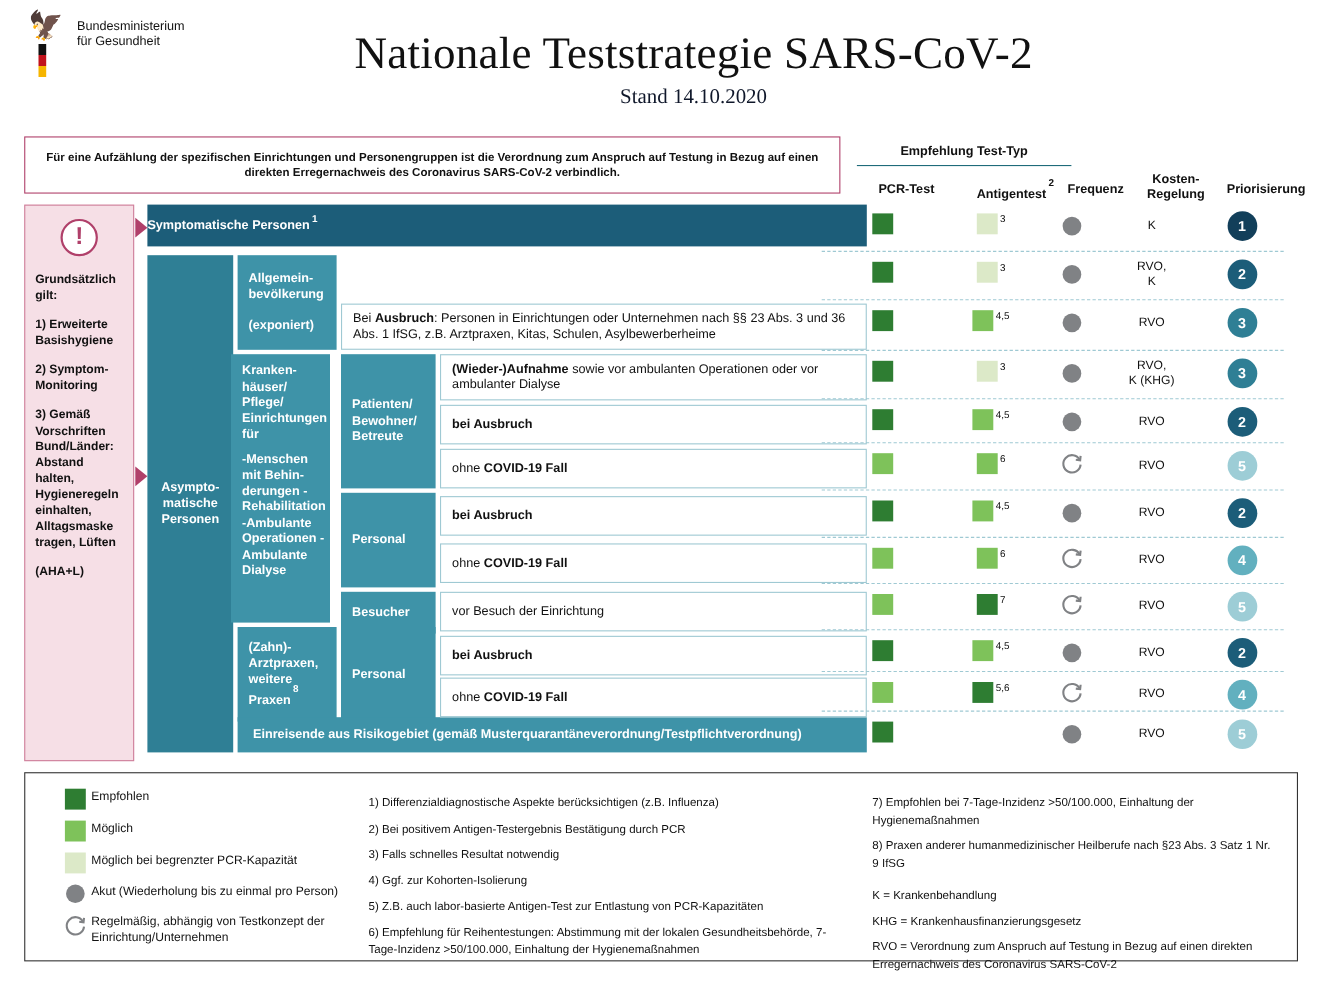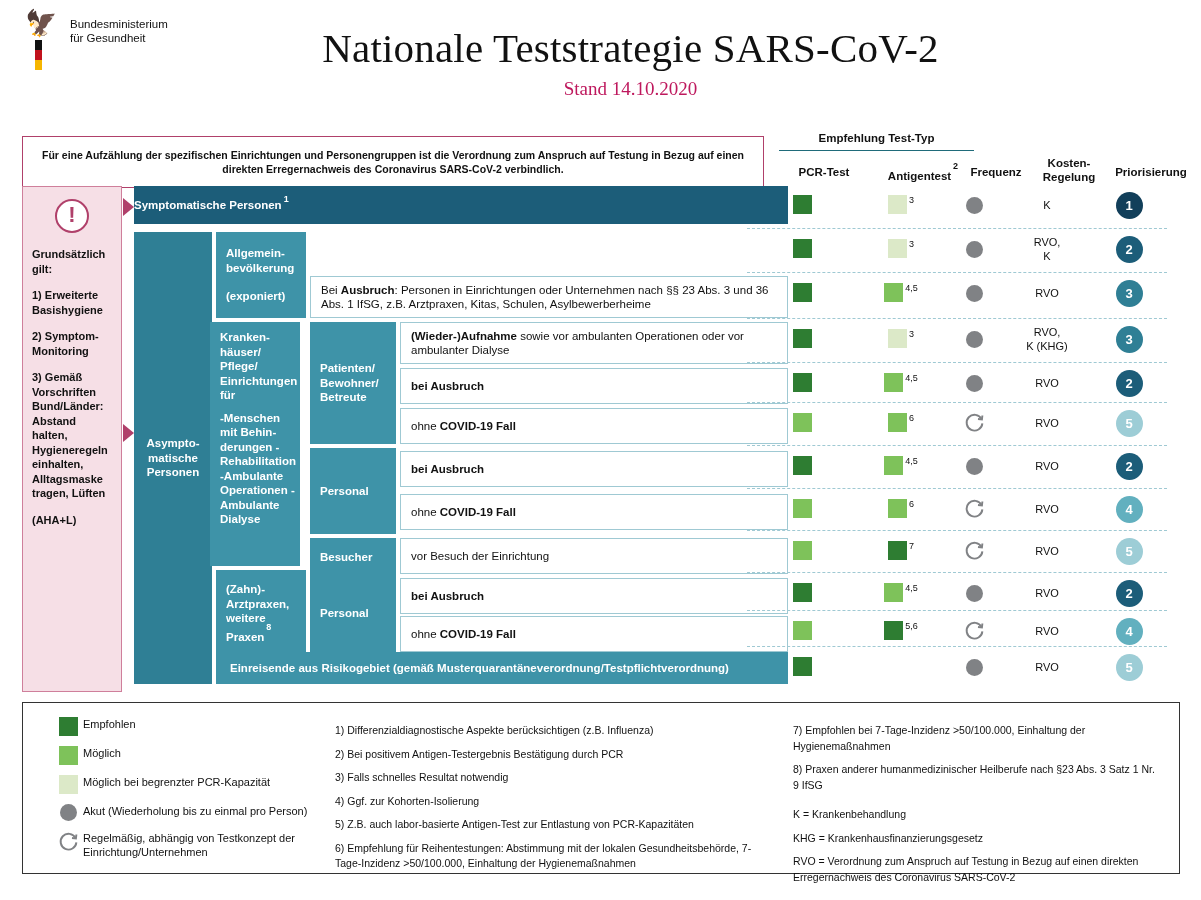--- a/index.html
+++ b/index.html
@@ -69,35 +69,35 @@
     padding-top: 24px;
     padding-left: 60px;
     color: #111;
   }
   .subtitle {
     text-align: center;
     font-family: "Liberation Serif", serif;
     font-size: 19px;
     padding-left: 60px;
     padding-top: 6px;
-    color: #be185d;
+    color: #0f172a;
   }
 
   
   .top-row {
     position: absolute;
     left: 22px;
     top: 120px;
     width: 1158px;
     height: 56px;
   }
   .note-box {
     position: absolute;
     left: 0;
-    top: 16px;
+    top: 4px;
     width: 742px;
     height: 52px;
     border: 1px solid #b0406a;
     display: flex;
     align-items: center;
     justify-content: center;
     text-align: center;
     box-sizing: border-box;
   }
   .note-box span {

